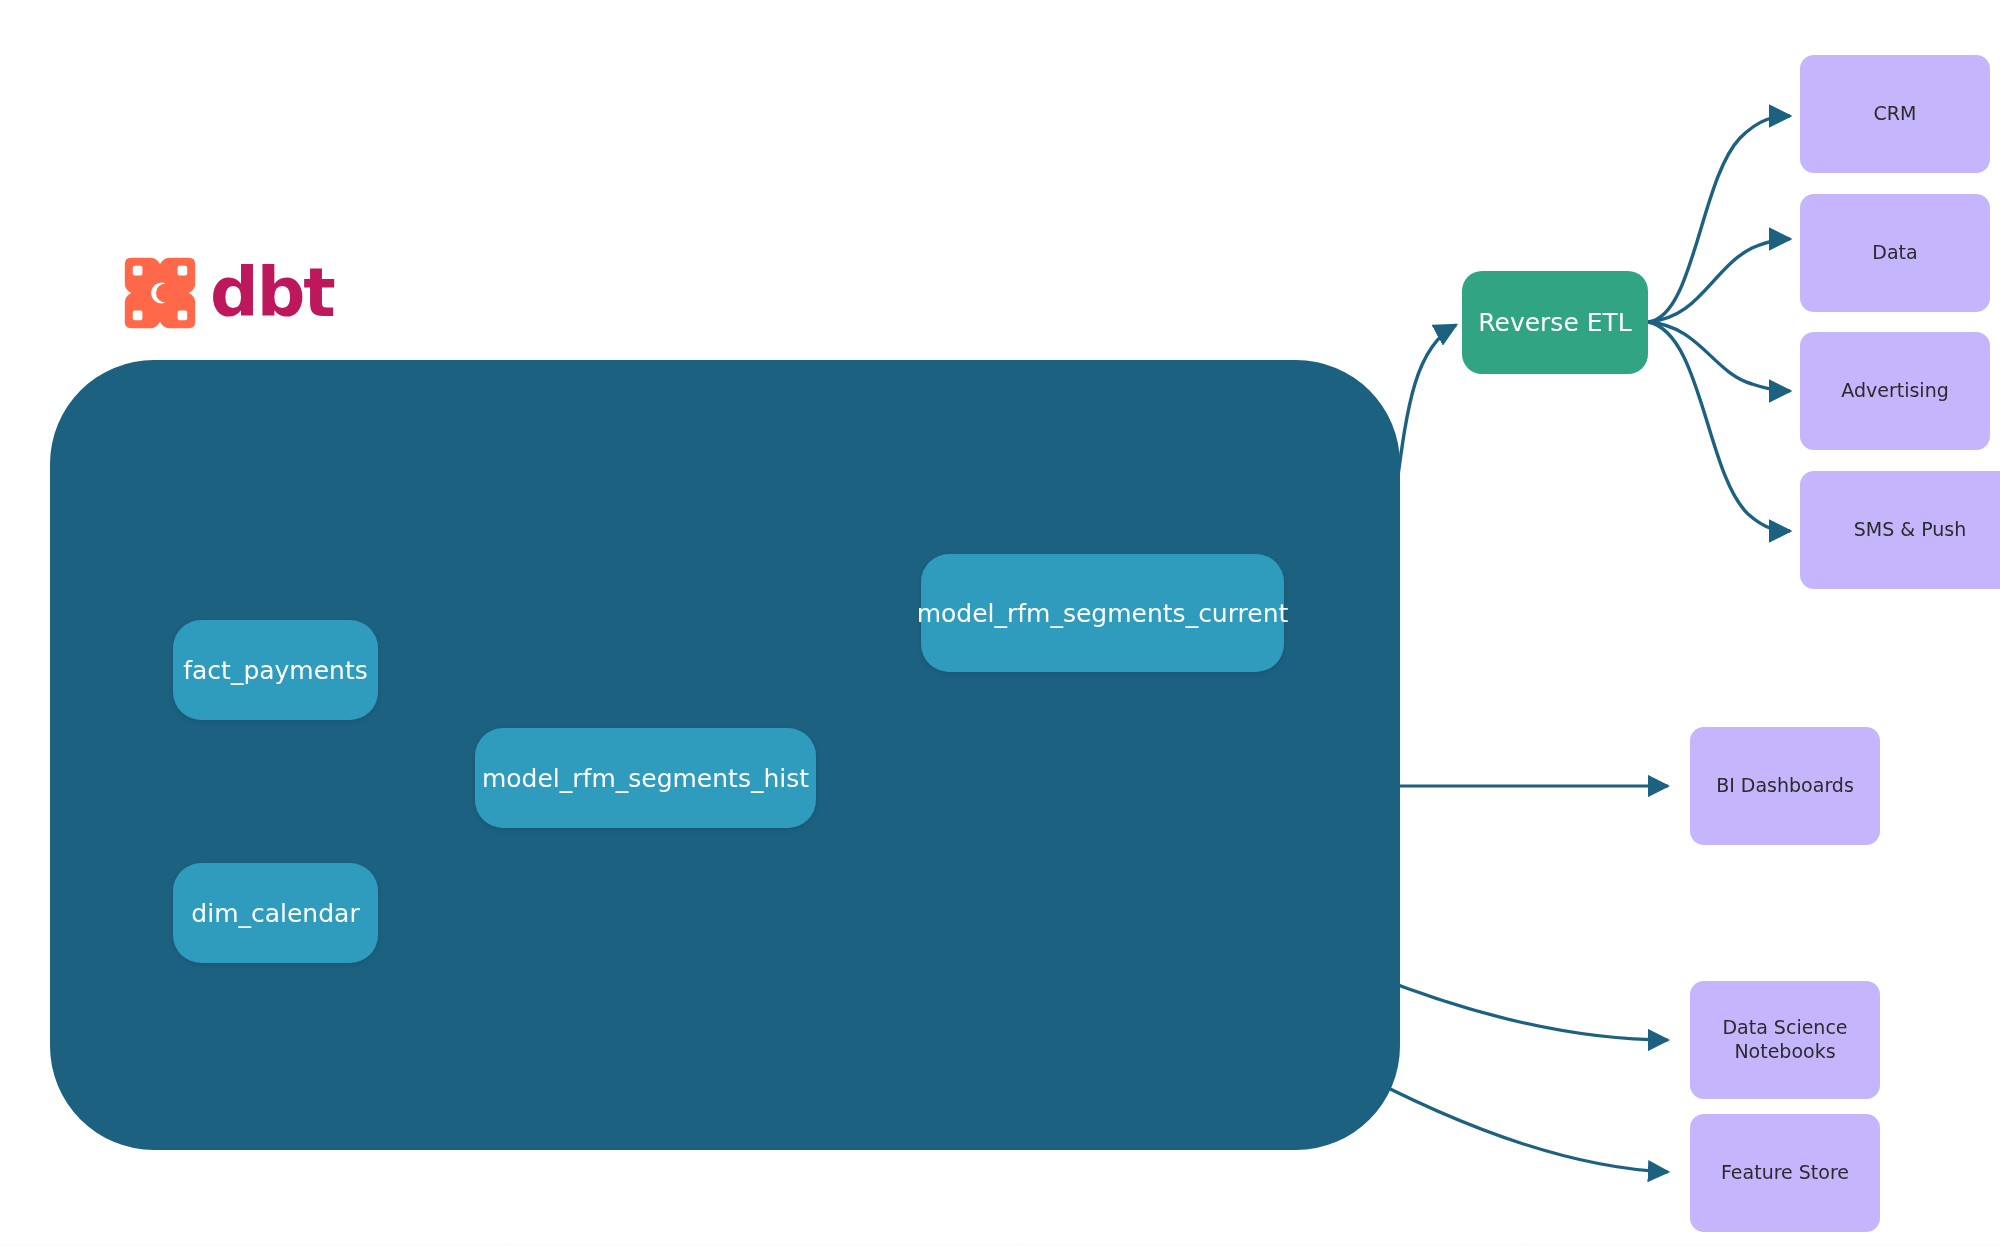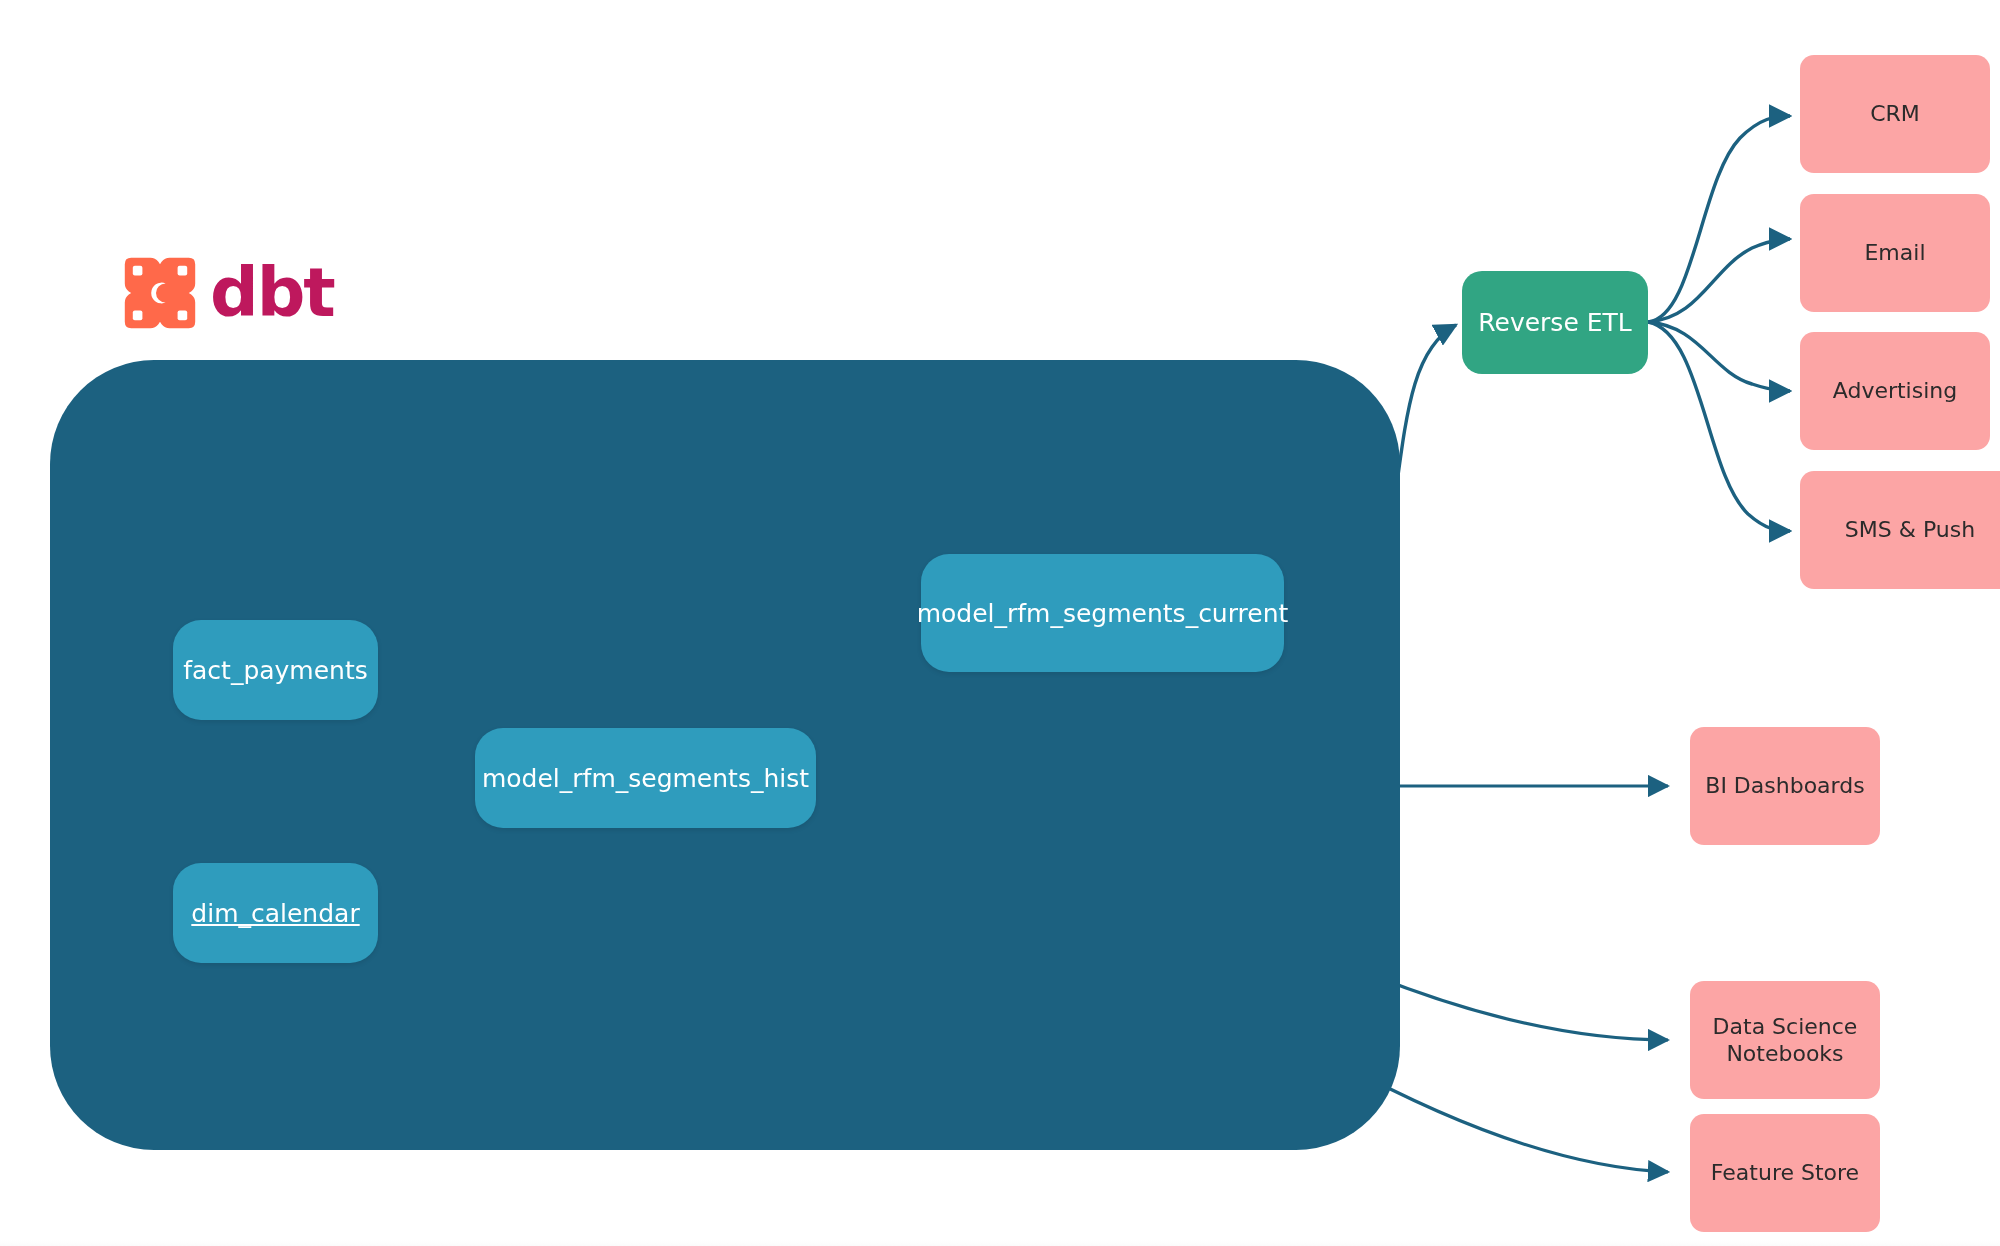--- a/index.html
+++ b/index.html
@@ -76,23 +76,23 @@
     border-radius: 28px;
     box-shadow: 0 2px 5px rgba(0,0,0,0.10);
   }
   .node-green {
     background: #31a583;
     color: #ffffff;
     font-size: 25px;
     border-radius: 20px;
   }
   .node-gray {
-    background: #fca5a5;
+    background: #c4b5fd;
     color: #2b2b2b;
-    font-size: 22px;
+    font-size: 19px;
     border-radius: 14px;
     line-height: 1.25;
   }
   .bottom-shade {
     position: absolute;
     left: 0;
     bottom: 0;
     width: 2000px;
     height: 6px;
     background: linear-gradient(to bottom, rgba(255,255,255,0) 0%, #fbfbfb 100%);
@@ -154,42 +154,42 @@
     </svg>
     <div class="dbt-word">dbt</div>
   </div>
 
   <div class="container-box"></div>
 
   <div class="node node-model" style="left:173px; top:620px; width:205px; height:100px;">
     <span>fact_payments</span>
   </div>
 
-  <div class="node node-model" style="left:173px; top:863px; width:205px; height:100px;text-decoration:underline;">
+  <div class="node node-model" style="left:173px; top:863px; width:205px; height:100px;">
     <span>dim_calendar</span>
   </div>
 
   <div class="node node-model" style="left:475px; top:728px; width:341px; height:100px;">
     <span>model_rfm_segments_hist</span>
   </div>
 
   <div class="node node-model" style="left:921px; top:554px; width:363px; height:118px;">
     <span>model_rfm_segments_current</span>
   </div>
 
   <div class="node node-green" style="left:1462px; top:271px; width:186px; height:103px;">
     <span>Reverse ETL</span>
   </div>
 
   <div class="node node-gray" style="left:1800px; top:55px; width:190px; height:118px;">
     <span>CRM</span>
   </div>
 
   <div class="node node-gray" style="left:1800px; top:194px; width:190px; height:118px;">
-    <span>Email</span>
+    <span>Data</span>
   </div>
 
   <div class="node node-gray" style="left:1800px; top:332px; width:190px; height:118px;">
     <span>Advertising</span>
   </div>
 
   <div class="node node-gray" style="left:1800px; top:471px; width:220px; height:118px;">
     <span>SMS &amp; Push</span>
   </div>
 

